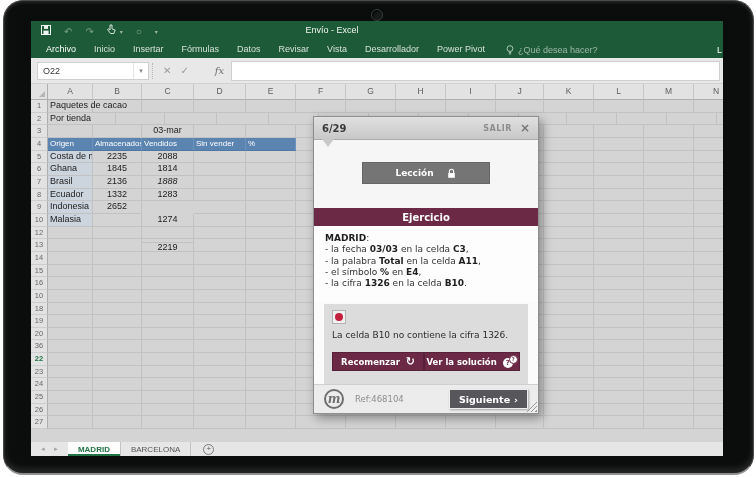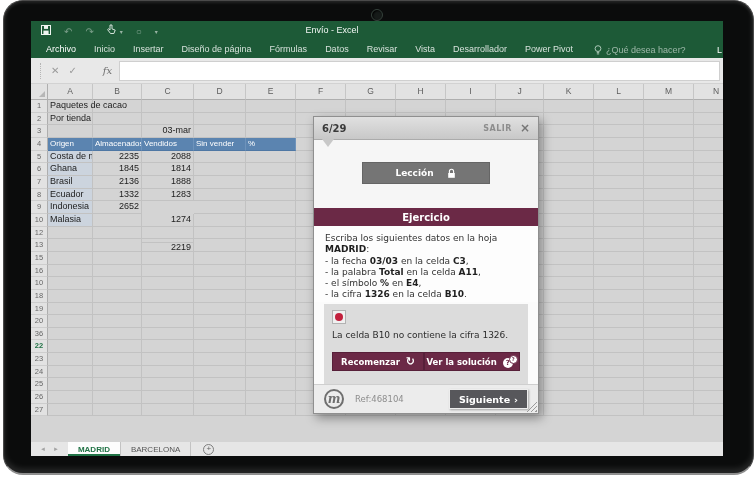--- a/index.html
+++ b/index.html
@@ -43,21 +43,21 @@
 
   
   .rowsarea{height:342px;background:#d4d4d4;overflow:hidden;}
   .grow{display:flex;height:12.666px;}
   .rnum{width:17px;flex:0 0 17px;box-sizing:border-box;background:#e2e2e2;border-right:1px solid #aeaeae;border-bottom:1px solid #cdcdcd;font-size:7.5px;color:#666;text-align:center;line-height:12px;}
   .rnum.active{color:#217346;font-weight:bold;}
   .cell{box-sizing:border-box;border-right:1px solid #c2c2c2;border-bottom:1px solid #c2c2c2;font-size:9px;color:#1c1c1c;line-height:11.5px;padding:0 2px;position:relative;white-space:nowrap;flex:0 0 auto;}
   .cell.sa{background:#ccd4de;}
   .cell.sb{background:#5b84b0;color:#fff;border-right-color:#6e93bb;border-bottom-color:#4e77a4;font-size:8px;overflow:hidden;}
   .cell.clip{overflow:hidden;}
-  .al-r{text-align:right;}
+  .al-r{text-align:center;}
   .spill{position:absolute;left:2px;top:0;white-space:nowrap;z-index:2;}
 
   
   .sbar{height:14px;display:flex;align-items:stretch;background:#e6e6e6;}
   .snav{display:flex;align-items:center;gap:7px;padding:0 9px;color:#a3a3a3;font-size:6px;}
   .stab{padding:0 10px;font-size:8px;display:flex;align-items:center;color:#555;border-right:1px solid #c3c3c3;white-space:nowrap;}
   .stab.active{background:#fdfdfd;color:#217346;font-weight:bold;box-shadow:inset 0 -2px 0 #217346;}
   .saddw{display:flex;align-items:center;padding:0 12px;}
   .sadd{width:9px;height:9px;border:1px solid #7d7d7d;border-radius:50%;color:#5e5e5e;font-size:8px;line-height:8px;text-align:center;}
 
@@ -130,39 +130,42 @@
         <span class="qcaret">▾</span>
         <span class="qicon dim">○</span>
         <span class="qcaret" style="margin-left:0;">▾</span>
       </div>
       <div class="wtitle">Envío - Excel</div>
       <div class="rtabs">
 
         <span class="rtab archivo">Archivo</span>
           <span class="rtab">Inicio</span>
           <span class="rtab">Insertar</span>
-          <span class="rtab">Diseño de página</span>
           <span class="rtab">Fórmulas</span>
           <span class="rtab">Datos</span>
           <span class="rtab">Revisar</span>
           <span class="rtab">Vista</span>
           <span class="rtab">Desarrollador</span>
           <span class="rtab">Power Pivot</span>
           <span class="tellme">
           <svg width="8" height="10" viewBox="0 0 8 10">
               <circle cx="4" cy="3.6" r="2.9" fill="none" stroke="#b9d2c3" stroke-width="0.9"></circle>
               <path d="M2.8 7.4 h2.4 M2.8 8.9 h2.4" stroke="#b9d2c3" stroke-width="0.9"></path>
             </svg>
           <span>¿Qué desea hacer?</span>
         </span>
       </div>
       <span class="clipL">L</span>
     </div>
 
     <div class="frow">
+      <div class="namebox">
+        <span>O22</span>
+        <span class="nbarrow">▼</span>
+      </div>
       <span class="fsep"></span>
       <div class="fbtns">
         <span>✕</span>
         <span>✓</span>
         <span class="fx">fx</span>
       </div>
       <div class="finput"></div>
     </div>
 
     <div class="chead">
@@ -200,21 +203,21 @@
           <div class="cell" style="width: 50px;"></div>
           <div class="cell" style="width: 50px;"></div>
           <div class="cell" style="width: 48px;"></div>
           <div class="cell" style="width: 50px;"></div>
           <div class="cell" style="width: 50px;"></div>
           <div class="cell" style="width: 50px;"></div>
           <div class="cell" style="width: 45px;"></div>
         </div>
         <div class="grow">
           <div class="rnum">2</div>
-          <div class="cell" style="width: 45px;">
+          <div class="cell" style="width: 68px;">
             <span class="spill">Por tienda</span>
           </div>
           <div class="cell" style="width: 49px;"></div>
           <div class="cell" style="width: 52px;"></div>
           <div class="cell" style="width: 52px;"></div>
           <div class="cell" style="width: 50px;"></div>
           <div class="cell" style="width: 50px;"></div>
           <div class="cell" style="width: 50px;"></div>
           <div class="cell" style="width: 50px;"></div>
           <div class="cell" style="width: 50px;"></div>
@@ -289,21 +292,21 @@
           <div class="cell" style="width: 48px;"></div>
           <div class="cell" style="width: 50px;"></div>
           <div class="cell" style="width: 50px;"></div>
           <div class="cell" style="width: 50px;"></div>
           <div class="cell" style="width: 45px;"></div>
         </div>
         <div class="grow">
           <div class="rnum">7</div>
           <div class="cell sa" style="width: 45px;">Brasil</div>
           <div class="cell al-r" style="width: 49px;">2136</div>
-          <div class="cell al-r" style="width: 52px;">1888</div>
+          <div class="cell al-r" style="width: 52px; font-style: italic;">1888</div>
           <div class="cell" style="width: 52px;"></div>
           <div class="cell" style="width: 50px;"></div>
           <div class="cell" style="width: 50px;"></div>
           <div class="cell" style="width: 50px;"></div>
           <div class="cell" style="width: 50px;"></div>
           <div class="cell" style="width: 50px;"></div>
           <div class="cell" style="width: 48px;"></div>
           <div class="cell" style="width: 50px;"></div>
           <div class="cell" style="width: 50px;"></div>
           <div class="cell" style="width: 50px;"></div>
@@ -372,20 +375,37 @@
           <div class="cell" style="width: 50px;"></div>
           <div class="cell" style="width: 50px;"></div>
           <div class="cell" style="width: 48px;"></div>
           <div class="cell" style="width: 50px;"></div>
           <div class="cell" style="width: 50px;"></div>
           <div class="cell" style="width: 50px;"></div>
           <div class="cell" style="width: 45px;"></div>
         </div>
         <div class="grow">
           <div class="rnum">13</div>
+          <div class="cell" style="width: 45px;"></div>
+          <div class="cell" style="width: 49px;"></div>
+          <div class="cell" style="width: 52px;"></div>
+          <div class="cell" style="width: 52px;"></div>
+          <div class="cell" style="width: 50px;"></div>
+          <div class="cell" style="width: 50px;"></div>
+          <div class="cell" style="width: 50px;"></div>
+          <div class="cell" style="width: 50px;"></div>
+          <div class="cell" style="width: 50px;"></div>
+          <div class="cell" style="width: 48px;"></div>
+          <div class="cell" style="width: 50px;"></div>
+          <div class="cell" style="width: 50px;"></div>
+          <div class="cell" style="width: 50px;"></div>
+          <div class="cell" style="width: 45px;"></div>
+        </div>
+        <div class="grow">
+          <div class="rnum">14</div>
           <div class="cell" style="width: 45px;"></div>
           <div class="cell" style="width: 49px;"></div>
           <div class="cell" style="width: 52px;"></div>
           <div class="cell" style="width: 52px;"></div>
           <div class="cell" style="width: 50px;"></div>
           <div class="cell" style="width: 50px;"></div>
           <div class="cell" style="width: 50px;"></div>
           <div class="cell" style="width: 50px;"></div>
           <div class="cell" style="width: 50px;"></div>
           <div class="cell" style="width: 48px;"></div>
@@ -645,21 +665,20 @@
               <path d="M3.4 5 V3.3 a2.1 2.1 0 0 1 4.2 0 V5" fill="none" stroke="#fff" stroke-width="1.1"></path>
               <rect x="2.2" y="5" width="6.6" height="4.8" fill="#fff"></rect>
             </svg>
         </div>
       </div>
 
       <div class="pexhead">Ejercicio</div>
 
       <div class="pbody">
 
-      <div class="exline"><span>Escriba los siguientes datos en la hoja</span></div>
           <div class="exline"><span class="bold">MADRID</span><span>:</span></div>
           <div class="exline"><span>- la fecha </span><span class="bold">03/03</span><span> en la celda </span><span class="bold">C3</span><span>,</span></div>
           <div class="exline"><span>- la palabra </span><span class="bold">Total</span><span> en la celda </span><span class="bold">A11</span><span>,</span></div>
           <div class="exline"><span>- el símbolo </span><span class="bold">%</span><span> en </span><span class="bold">E4</span><span>,</span></div>
           <div class="exline"><span>- la cifra </span><span class="bold">1326</span><span> en la celda </span><span class="bold">B10</span><span>.</span></div>
         </div>
 
       <div class="pfeed">
         <div class="pind">
           <span class="pdot" style="background: rgb(194, 32, 61);"></span>

